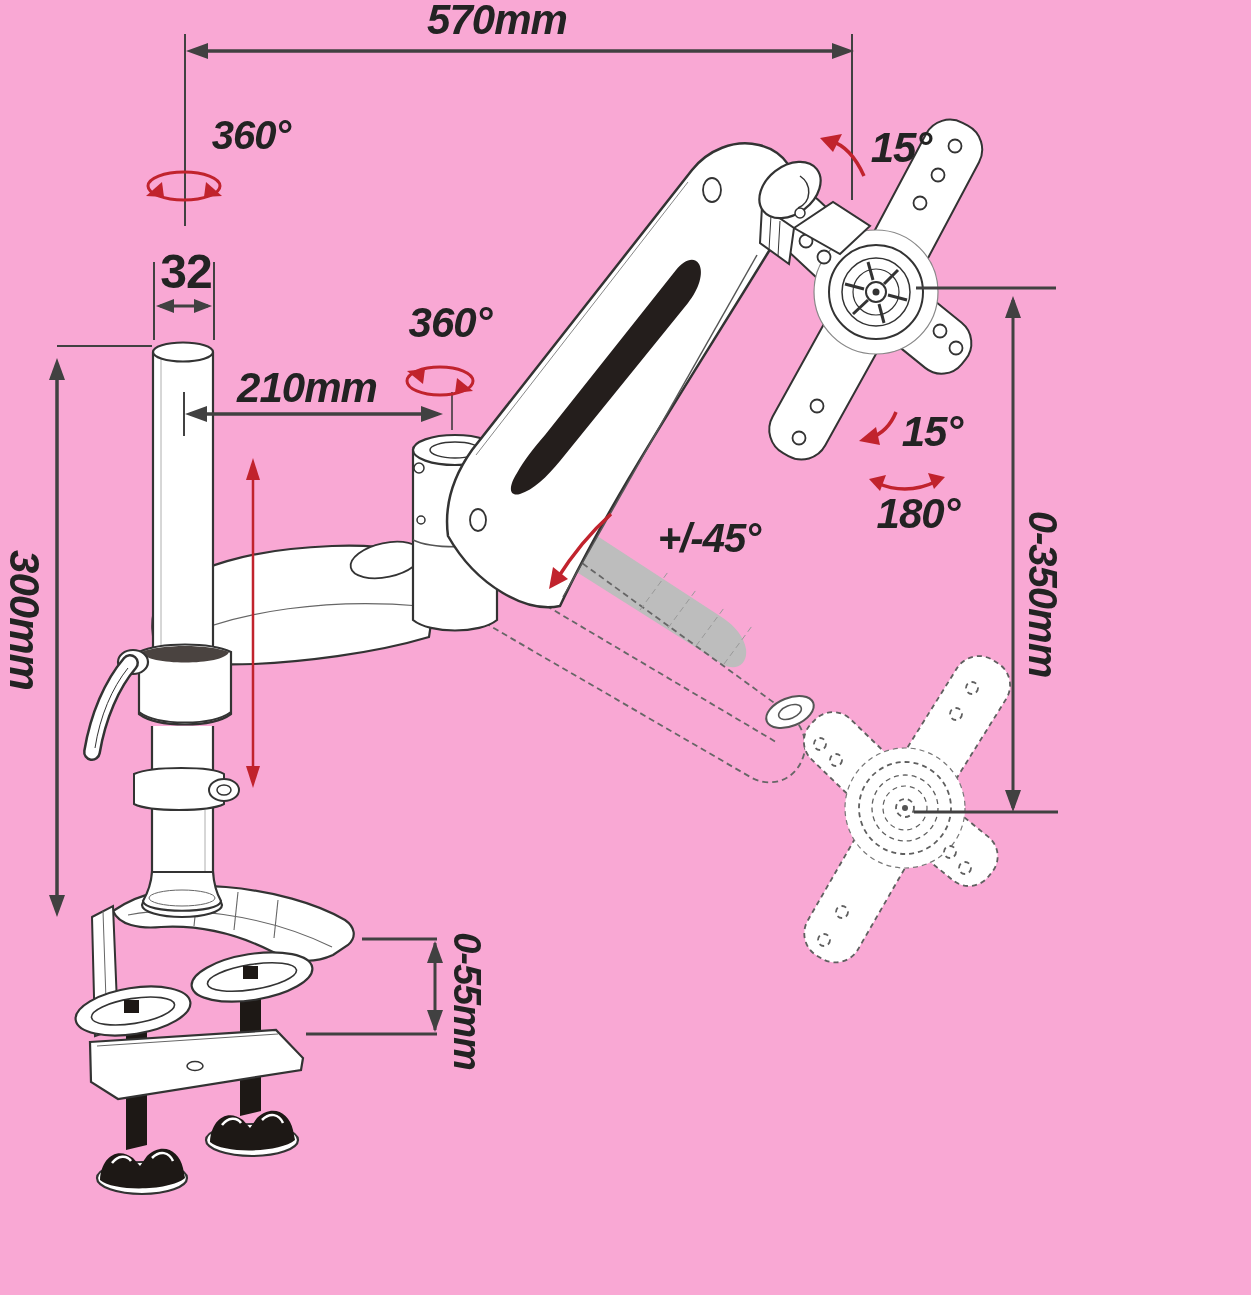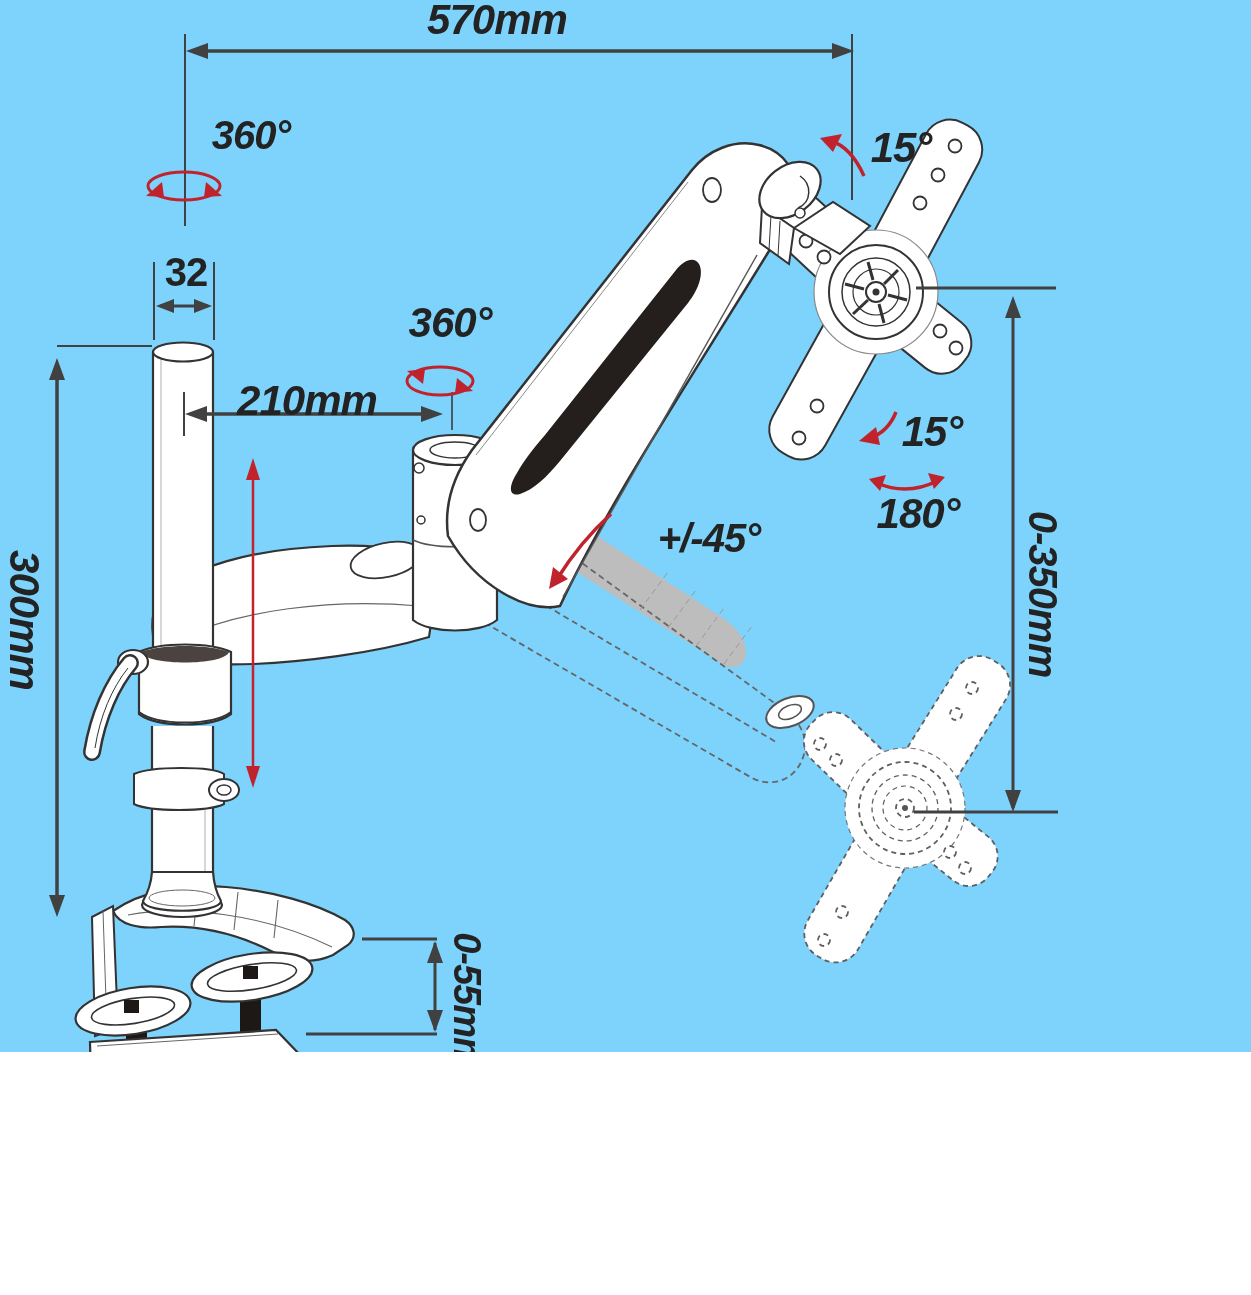--- a/index.html
+++ b/index.html
@@ -1,35 +1,35 @@
 <!DOCTYPE html>
 <html><head>
 <meta charset="utf-8">
 <style>
   html,body{margin:0;padding:0;background:#fff;}
   .stage{
     position:relative;
-    width:1251px;height:1052px;
-    background:#7dd3fc;
+    width:1251px;height:1295px;
+    background:#f9a8d4;
     overflow:hidden;
     font-family:"Liberation Sans",sans-serif;
   }
   .stage svg{position:absolute;left:0;top:0;}
   .lbl{
     position:absolute;
     white-space:nowrap;
     color:#232323;
     font:italic bold 42px "Liberation Sans",sans-serif;
     letter-spacing:-1px;
     transform:translate(-50%,-50%);
     line-height:1;
   }
   .lbl.rot{transform:translate(-50%,-50%) rotate(90deg);}
   .lbl.upright{font-style:normal;}
-  .lbl.s36{font-size:40px;}
+  .lbl.s36{font-size:48px;}
   .lbl.s38{font-size:38px;}
   .lbl.s40{font-size:40px;}
   .lbl.s52{font-size:52px;letter-spacing:0;}
 </style>
 </head>
 <body>
 
 <div class="stage">
 
 <svg width="1251" height="1295" viewBox="0 0 1251 1295">
@@ -298,21 +298,21 @@
       <polygon points="253,458 246,480 260,480" stroke="none"></polygon>
       <polygon points="253,788 246,766 260,766" stroke="none"></polygon>
     </g>
   </g>
 </svg>
 
 <div class="lbl" style="left:497px;  top:20px;">570mm</div>
 <div class="lbl s40" style="left:251px;  top:135px;">360°</div>
 <div class="lbl" style="left:901px;  top:148px;">15°</div>
 <div class="lbl s36 upright" style="left:186px; top:272px;">32</div>
-<div class="lbl" style="left:307px;  top:401px;">210mm</div>
+<div class="lbl" style="left:307px;  top:388px;">210mm</div>
 <div class="lbl" style="left:450px;  top:323px;">360°</div>
 <div class="lbl s40" style="left:677px;  top:538px;margin-left:32px;">+/-45°</div>
 <div class="lbl" style="left:932px;  top:432px;">15°</div>
 <div class="lbl" style="left:918px;  top:514px;text-align:center;">180°</div>
 <div class="lbl s40 rot" style="left:1043px; top:594px;">0-350mm</div>
 <div class="lbl rot" style="left:24px;   top:620px;">300mm</div>
 <div class="lbl s38 rot" style="left:467px;  top:1001px;">0-55mm</div>
 
 </div>
 

